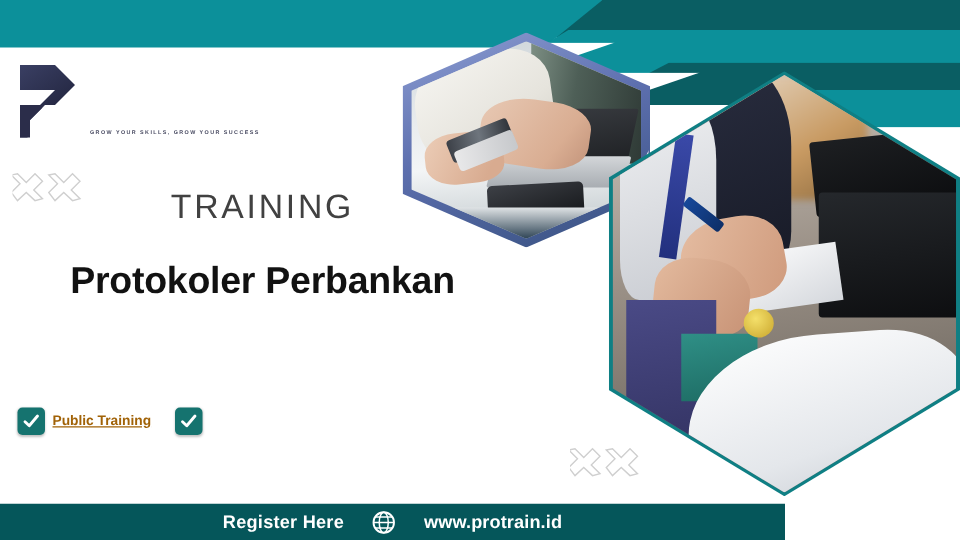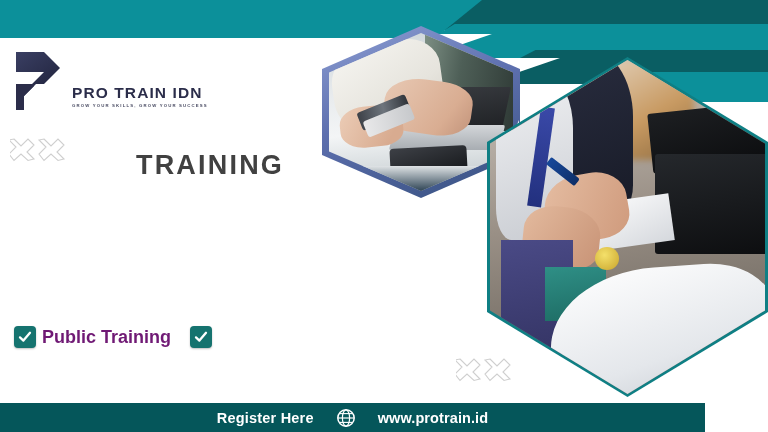--- a/index.html
+++ b/index.html
@@ -61,37 +61,37 @@
 
   
   .xdeco{position:absolute;display:flex;}
   .xdeco svg{display:block;}
   .x-left{left:10px;top:136px;}
   .x-right{left:456px;top:356px;}
 
   
   .heading-training{
     position:absolute;left:0;top:152px;width:420px;text-align:center;
-    font-size:27px;font-weight:bold;color:#414141;letter-spacing:2.2px;
+    font-size:27px;font-weight:normal;color:#414141;letter-spacing:2.2px;
     line-height:1;
   }
   .heading-title{
     position:absolute;left:0;top:208px;width:420px;text-align:center;
     font-size:30px;font-weight:bold;color:#121212;letter-spacing:-0.2px;
     line-height:1.15;
   }
 
   
   .badges{position:absolute;left:14px;top:326px;display:flex;align-items:center;gap:19px;}
   .badge{display:flex;align-items:center;gap:6px;}
   .cbox{width:22px;height:22px;border-radius:4px;background:#15736f;
         display:flex;align-items:center;justify-content:center;flex:0 0 auto;
         box-shadow:0 1px 2px rgba(0,0,0,.25);}
   .cbox svg{display:block;}
-  .badge-label{font-size:18px;font-weight:bold;color:#701a75;white-space:nowrap;}
+  .badge-label{font-size:11px;font-weight:bold;color:#a16207;white-space:nowrap;text-decoration:underline;}
 
   
   .hex{position:absolute;}
   .hex-top{left:322px;top:26px;width:198px;height:172px;}
   .hex-top .ring{
     position:absolute;inset:0;
     background:linear-gradient(160deg,#8e9fd4 0%,#5d6fae 45%,#36507f 100%);
     clip-path:polygon(50% 0%,100% 25%,100% 75%,50% 100%,0% 75%,0% 25%);
   }
   .hex-top .photo{position:absolute;inset:7px;}
@@ -175,21 +175,21 @@
   .ph-office .bigpaper{position:absolute;left:22%;bottom:-10%;width:82%;height:48%;
       background:linear-gradient(165deg,#ffffff 0%,#e4e7eb 55%,#b9bec6 100%);
       border-radius:48% 30% 6% 10%;transform:rotate(-4deg);}
 
   
   .wedge{position:absolute;left:479px;top:120px;width:40px;height:150px;background:#ffffff;
       clip-path:polygon(100% 0,100% 100%,0 62%);}
 
   
   .footer{
-    position:absolute;left:0;bottom:0;width:705px;height:29px;background:#05565a;
+    position:absolute;left:0;bottom:0;width:628px;height:29px;background:#05565a;
     display:flex;align-items:center;justify-content:center;gap:22px;
   }
   .footer-text{color:#ffffff;font-size:14.5px;font-weight:bold;letter-spacing:.2px;}
   .globe{width:20px;height:20px;flex:0 0 auto;}
   .footer-url{color:#ffffff;font-size:14.5px;font-weight:bold;letter-spacing:.1px;}
 </style>
 </head>
 <body>
 
 <div class="banner">
@@ -211,35 +211,35 @@
         <linearGradient id="lg" x1="0" y1="0" x2="1" y2="1">
           <stop offset="0%" stop-color="#3a3f63"></stop>
           <stop offset="100%" stop-color="#22253f"></stop>
         </linearGradient>
       </defs>
       <path d="M2 2 H30 L46 18 L30 34 H18 L30 22 H2 Z" fill="url(#lg)"></path>
       <path d="M2 36 H20 L8 48 V60 L2 60 Z" fill="url(#lg)"></path>
       <path d="M2 34 H22 L10 46 V60 H2 Z" fill="#2b2d4a"></path>
     </svg>
     <div class="logo-text">
-      <div class="logo-name">PRO TRAIN IDN</div>
       <div class="logo-tagline">GROW YOUR SKILLS, GROW YOUR SUCCESS</div>
     </div>
   </div>
 
   <div class="xdeco x-left">
     <svg width="62" height="26" viewBox="0 0 62 26">
       <g fill="none" stroke="#cfcfcf" stroke-width="1.1">
         <path d="M4 3 L11 10 L18 3 L24 9 L17 16 L24 23 L18 24.5 L11 18 L4 24.5 L-1 18 L6 11 L-1 4 Z"></path>
         <path d="M34 3 L41 10 L48 3 L54 9 L47 16 L54 23 L48 24.5 L41 18 L34 24.5 L29 18 L36 11 L29 4 Z"></path>
       </g>
     </svg>
   </div>
 
   <div class="heading-training">TRAINING</div>
+  <div class="heading-title">Protokoler Perbankan</div>
 
   <div class="badges">
     <div class="badge">
       <span class="cbox">
         <svg width="14" height="14" viewBox="0 0 14 14">
           <path d="M2 7.4 L5.4 10.6 L12 2.8" fill="none" stroke="#ffffff" stroke-width="2.3" stroke-linecap="round" stroke-linejoin="round"></path>
         </svg>
       </span>
       <span class="badge-label">Public Training</span>
     </div>

